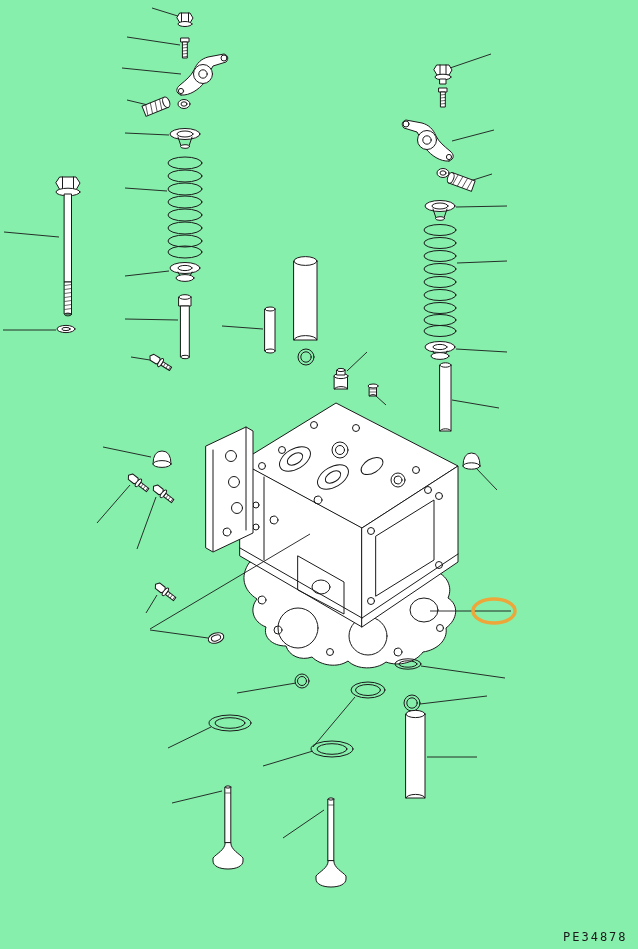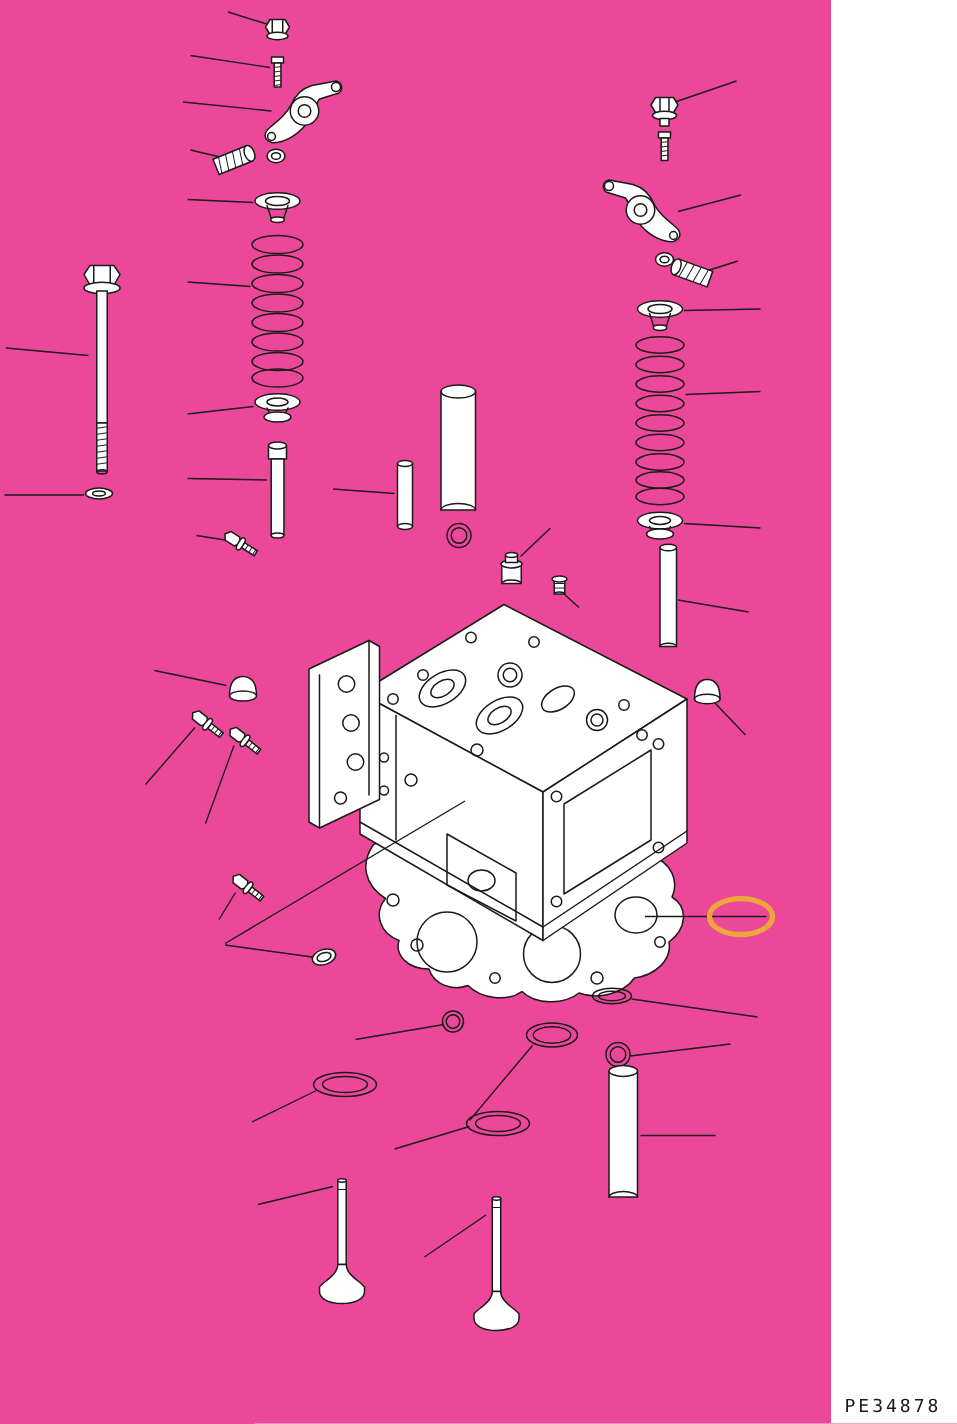--- a/index.html
+++ b/index.html
@@ -1,17 +1,17 @@
 <!DOCTYPE html>
 <html><head>
 <meta charset="utf-8">
 <style>
   html,body{margin:0;padding:0}
   body{background:#ffffff;width:638px;height:949px;overflow:hidden}
-  .page{position:relative;width:554px;height:949px;background:#ec4899}
+  .page{position:relative;width:638px;height:949px;background:#86efac}
   svg{display:block}
   .ln{stroke:#1a1a1a;stroke-width:0.9;fill:none}
   .p{fill:none;stroke:#1a1a1a;stroke-width:1;stroke-linecap:round;stroke-linejoin:round}
   .pf{fill:#ffffff;stroke:#1a1a1a;stroke-width:1;stroke-linecap:round;stroke-linejoin:round}
   .h{stroke:#1a1a1a;stroke-width:0.65;fill:none}
   .code{font-family:"DejaVu Sans Mono",monospace;font-size:12px;letter-spacing:2px;fill:#1a1a1a;stroke:none}
   .hl{fill:none;stroke-width:3.5}
 </style>
 </head>
 <body>

